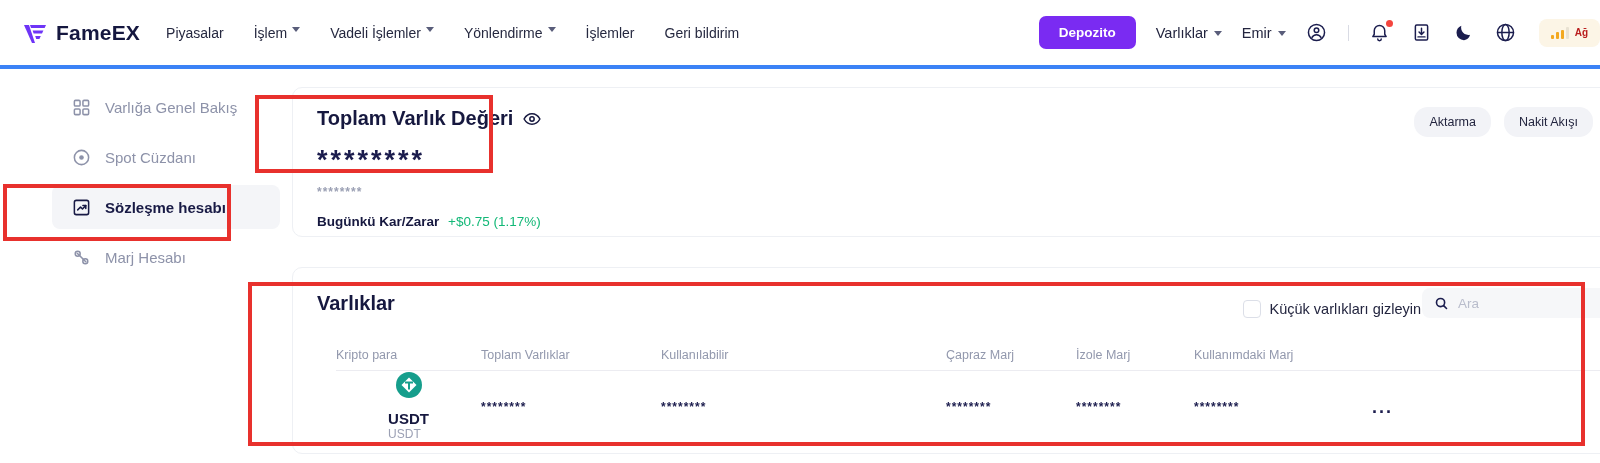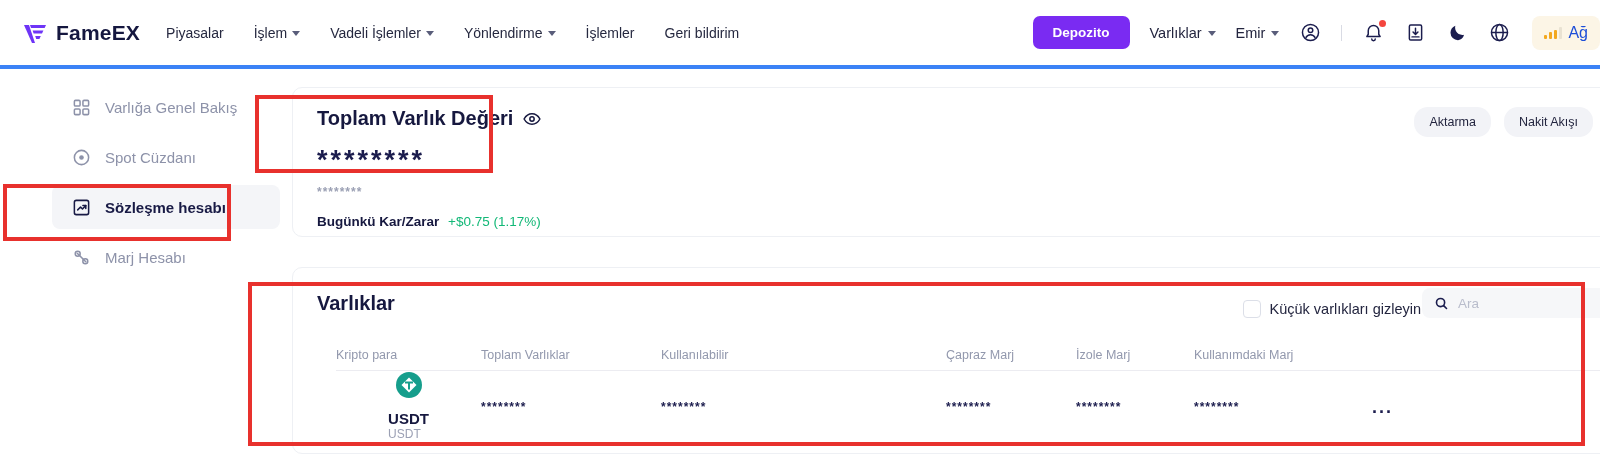--- a/index.html
+++ b/index.html
@@ -9,38 +9,38 @@
     background:#ffffff; color:#1b1c4d; position:relative;
   }
   
   .topnav {
     height:69px; display:flex; align-items:center;
     padding:0 0 0 22px; border-bottom:4px solid #3b82f6;
   }
   .brand { display:flex; align-items:center; gap:8px; margin-right:26px; }
   .brand-name { font-size:21px; font-weight:bold; letter-spacing:.2px; color:#15173f; }
   .nav-items { display:flex; align-items:center; gap:30px; list-style:none; }
-  .nav-item { font-size:14px; color:#262940; cursor:pointer; display:flex; align-items:center; gap:5px; white-space:nowrap; }
+  .nav-item { font-size:14px; color:#262940; cursor:pointer; display:flex; gap:5px; white-space:nowrap; }
   .caret { width:0; height:0; border-left:4px solid transparent; border-right:4px solid transparent; border-top:5px solid #595d7a; margin-top:2px; }
   .nav-right { margin-left:auto; display:flex; align-items:center; gap:20px; padding-right:0; }
   .btn-deposit {
     background:#7a2bf2; color:#fff; border:none; border-radius:7px;
     font-size:13.5px; font-weight:bold; padding:9px 20px; cursor:pointer;
     font-family:inherit;
   }
   .menu-link { font-size:14.5px; color:#23253f; display:flex; align-items:center; gap:6px; cursor:pointer; white-space:nowrap; }
   .icon-btn { width:22px; height:22px; color:#1b1d4e; cursor:pointer; position:relative; display:flex; align-items:center; justify-content:center; }
   .icon-btn svg { width:21px; height:21px; }
   .v-divider { width:1px; height:16px; background:#d9dbe4; }
   .bell-dot { position:absolute; top:-2px; right:-2px; width:7px; height:7px; border-radius:50%; background:#f4453e; }
   .net-pill {
     display:flex; align-items:center; gap:6px; background:#fcf5e6;
     border-radius:8px; padding:8px 12px 8px 12px; cursor:pointer; margin-left:2px;
   }
-  .net-label { color:#1d4ed8; font-size:16px; font-weight:normal; }
+  .net-label { color:#b91c1c; font-size:10px; font-weight:bold; }
   .sig { display:flex; align-items:flex-end; gap:2px; height:12px; }
   .sig span { width:3px; border-radius:1px; background:#f3a81f; }
   .sig .s1{height:4px;} .sig .s2{height:7px;} .sig .s3{height:9px;} .sig .s4{height:12px; background:#e9e2d2;}
   
   .page { display:flex; }
   .sidebar { width:248px; flex:0 0 248px; padding:16px 12px 0 8px;margin-left:44px; }
   .side-item {
     display:flex; align-items:center; gap:14px; height:44px; margin-bottom:6px;
     padding:0 12px 0 20px; border-radius:8px; font-size:15px; color:#8d92a9; cursor:pointer;
   }

